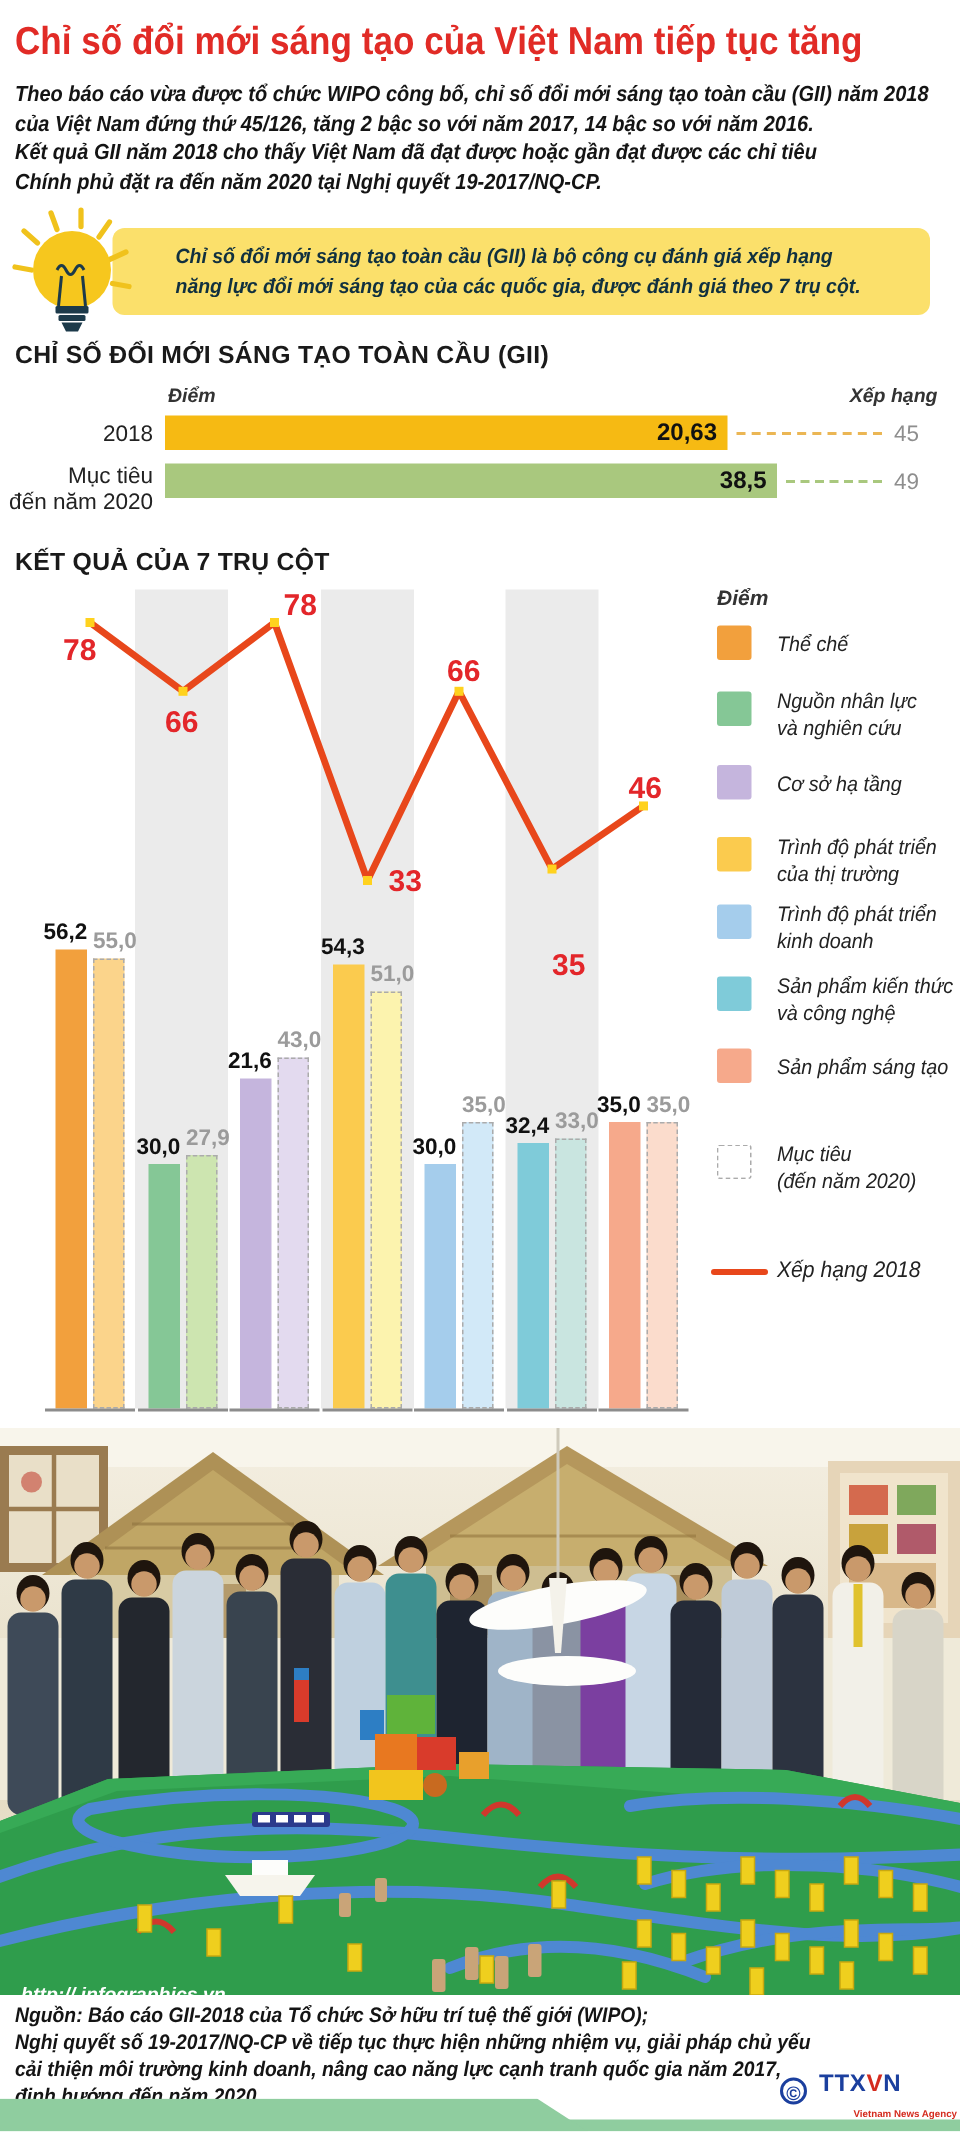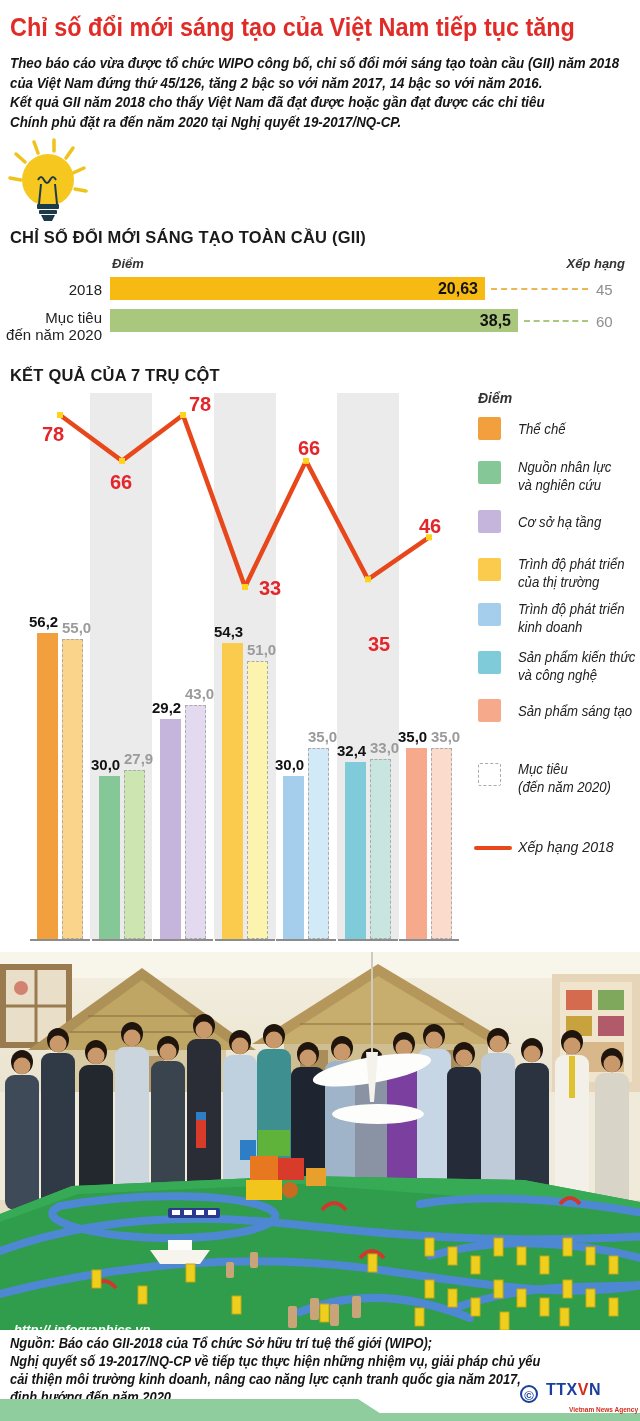--- a/index.html
+++ b/index.html
@@ -87,20 +87,24 @@
 
   <div class="main-title">Chỉ số đổi mới sáng tạo của Việt Nam tiếp tục tăng</div>
 
   <div class="intro">
     <div class="fit">Theo báo cáo vừa được tổ chức WIPO công bố, chỉ số đổi mới sáng tạo toàn cầu (GII) năm 2018</div>
     <div class="fit">của Việt Nam đứng thứ 45/126, tăng 2 bậc so với năm 2017, 14 bậc so với năm 2016.</div>
     <div class="fit">Kết quả GII năm 2018 cho thấy Việt Nam đã đạt được hoặc gần đạt được các chỉ tiêu</div>
     <div class="fit">Chính phủ đặt ra đến năm 2020 tại Nghị quyết 19-2017/NQ-CP.</div>
   </div>
 
+  <div class="highlight-box">
+    <div class="line">Chỉ số đổi mới sáng tạo toàn cầu (GII) là bộ công cụ đánh giá xếp hạng</div>
+    <div class="line">năng lực đổi mới sáng tạo của các quốc gia, được đánh giá theo 7 trụ cột.</div>
+  </div>
 
   <svg class="bulb" width="92" height="92" viewBox="0 0 92 92">
     <g stroke="#F0C21C" stroke-width="3.5" stroke-linecap="round">
       <line x1="14" y1="18" x2="23" y2="26"></line>
       <line x1="32" y1="6" x2="36" y2="17"></line>
       <line x1="52" y1="4" x2="52" y2="15"></line>
       <line x1="71" y1="12" x2="64" y2="22"></line>
       <line x1="82" y1="32" x2="71" y2="37"></line>
       <line x1="84" y1="55" x2="73" y2="53"></line>
       <line x1="8" y1="42" x2="19" y2="44"></line>
@@ -128,42 +132,42 @@
     <div class="gii-rank" style="left:596px; top:27px;">45</div>
 
     <div class="gii-row-label" style="left:2px; top:55px;">
       <div>Mục tiêu</div>
       <div>đến năm 2020</div>
     </div>
     <div class="gii-bar" id="gii-bar-1" style="top: 55px; width: 408px; background: rgb(169, 200, 126);">
       <span>38,5</span>
     </div>
     <div class="gii-dash" id="gii-dash-1" style="top: 66px; left: 524px; width: 64px; border-top-color: rgb(169, 200, 126);"></div>
-    <div class="gii-rank" style="left:596px; top:59px;">60</div>
+    <div class="gii-rank" style="left:596px; top:59px;">49</div>
   </div>
 
   <div class="section-heading" id="h-pillar">KẾT QUẢ CỦA 7 TRỤ CỘT</div>
 
   <div class="pillar-chart" id="pillar-chart">
       <div class="stripe" style="left: 90px;"></div>
       <div class="stripe" style="left: 214px;"></div>
       <div class="stripe" style="left: 337px;"></div>
       <div class="pbar solid" style="left: 37px; top: 242.71px; height: 306.29px; background: rgb(242, 160, 61);"></div>
       <div class="pbar dashed" style="left: 62px; top: 249.25px; height: 299.75px; background: rgb(251, 212, 139);"></div>
       <div class="pbar-label solid" style="left: 29px; top: 222.71px;">56,2</div>
       <div class="pbar-label dashed" style="left: 62px; top: 229.25px;">55,0</div>
       <div class="baseseg" style="left: 30px; top: 549px; width: 60px;"></div>
       <div class="pbar solid" style="left: 99px; top: 385.5px; height: 163.5px; background: rgb(133, 199, 150);"></div>
       <div class="pbar dashed" style="left: 124px; top: 380.05px; height: 168.95px; background: rgb(205, 229, 176);"></div>
       <div class="pbar-label solid" style="left: 91px; top: 365.5px;">30,0</div>
       <div class="pbar-label dashed" style="left: 124px; top: 360.05px;">27,9</div>
       <div class="baseseg" style="left: 92px; top: 549px; width: 60px;"></div>
       <div class="pbar solid" style="left: 160px; top: 328.82px; height: 220.18px; background: rgb(197, 181, 221);"></div>
       <div class="pbar dashed" style="left: 185px; top: 314.65px; height: 234.35px; background: rgb(227, 218, 239);"></div>
-      <div class="pbar-label solid" style="left: 152px; top: 308.82px;">29,2</div>
+      <div class="pbar-label solid" style="left: 152px; top: 308.82px;">21,6</div>
       <div class="pbar-label dashed" style="left: 185px; top: 294.65px;">43,0</div>
       <div class="baseseg" style="left: 153px; top: 549px; width: 60px;"></div>
       <div class="pbar solid" style="left: 222px; top: 253.065px; height: 295.935px; background: rgb(251, 203, 78);"></div>
       <div class="pbar dashed" style="left: 247px; top: 271.05px; height: 277.95px; background: rgb(252, 243, 174);"></div>
       <div class="pbar-label solid" style="left: 214px; top: 233.065px;">54,3</div>
       <div class="pbar-label dashed" style="left: 247px; top: 251.05px;">51,0</div>
       <div class="baseseg" style="left: 215px; top: 549px; width: 60px;"></div>
       <div class="pbar solid" style="left: 283px; top: 385.5px; height: 163.5px; background: rgb(165, 205, 236);"></div>
       <div class="pbar dashed" style="left: 308px; top: 358.25px; height: 190.75px; background: rgb(210, 233, 248);"></div>
       <div class="pbar-label solid" style="left: 275px; top: 365.5px;">30,0</div>

